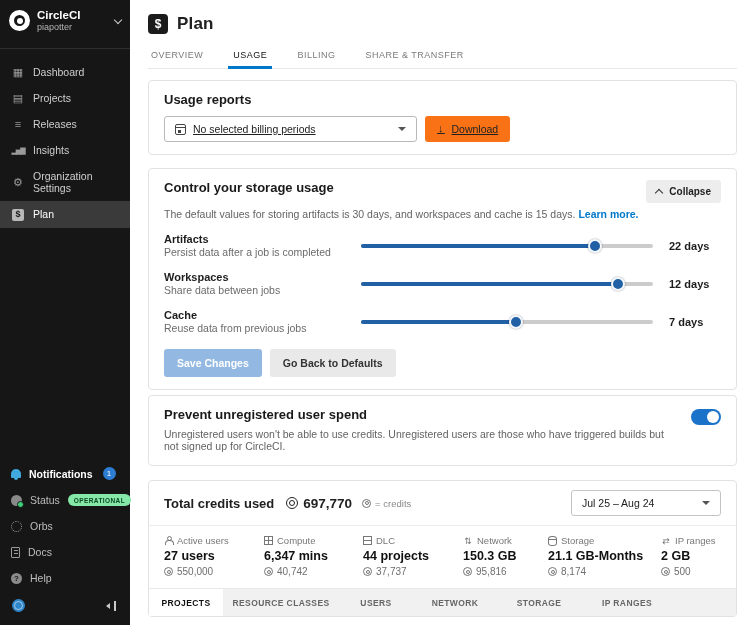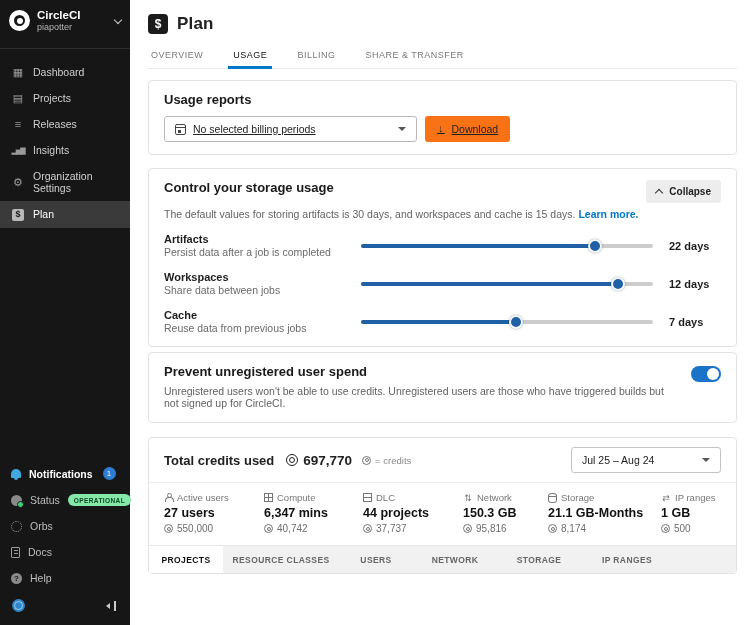--- a/index.html
+++ b/index.html
@@ -273,20 +273,24 @@
         <div class="slider-sub">Reuse data from previous jobs</div>
       </div>
       <div class="slider">
         <span class="slider-track"></span>
         <span class="slider-fill" style="width: 53%;"></span>
         <span class="slider-thumb" style="left: 53%;"></span>
       </div>
       <div class="slider-val">7 days</div>
     </div>
 
+    <div class="storage-btns">
+      <button class="btn btn-primary-muted">Save Changes</button>
+      <button class="btn btn-defaults">Go Back to Defaults</button>
+    </div>
   </section>
 
   <section class="card card-prevent">
     <div>
       <h2 class="card-title">Prevent unregistered user spend</h2>
       <p class="prevent-desc">Unregistered users won't be able to use credits. Unregistered users are those who have triggered builds but not signed up for CircleCI.</p>
     </div>
     <span class="toggle"></span>
   </section>
 
@@ -359,21 +363,21 @@
         <div class="stat-credits">
             <span class="coin"></span>
             <span>8,174</span>
           </div>
       </div>
       <div>
         <div class="stat-label">
             <span class="sico">⇄</span>
             <span>IP ranges</span>
           </div>
-        <div class="stat-value">1 GB</div>
+        <div class="stat-value">2 GB</div>
         <div class="stat-credits">
             <span class="coin"></span>
             <span>500</span>
           </div>
       </div>
     </div>
 
     <div class="table-tabs">
       <div class="ttab tt0 active">PROJECTS</div>
       <div class="ttab tt1">RESOURCE CLASSES</div>

